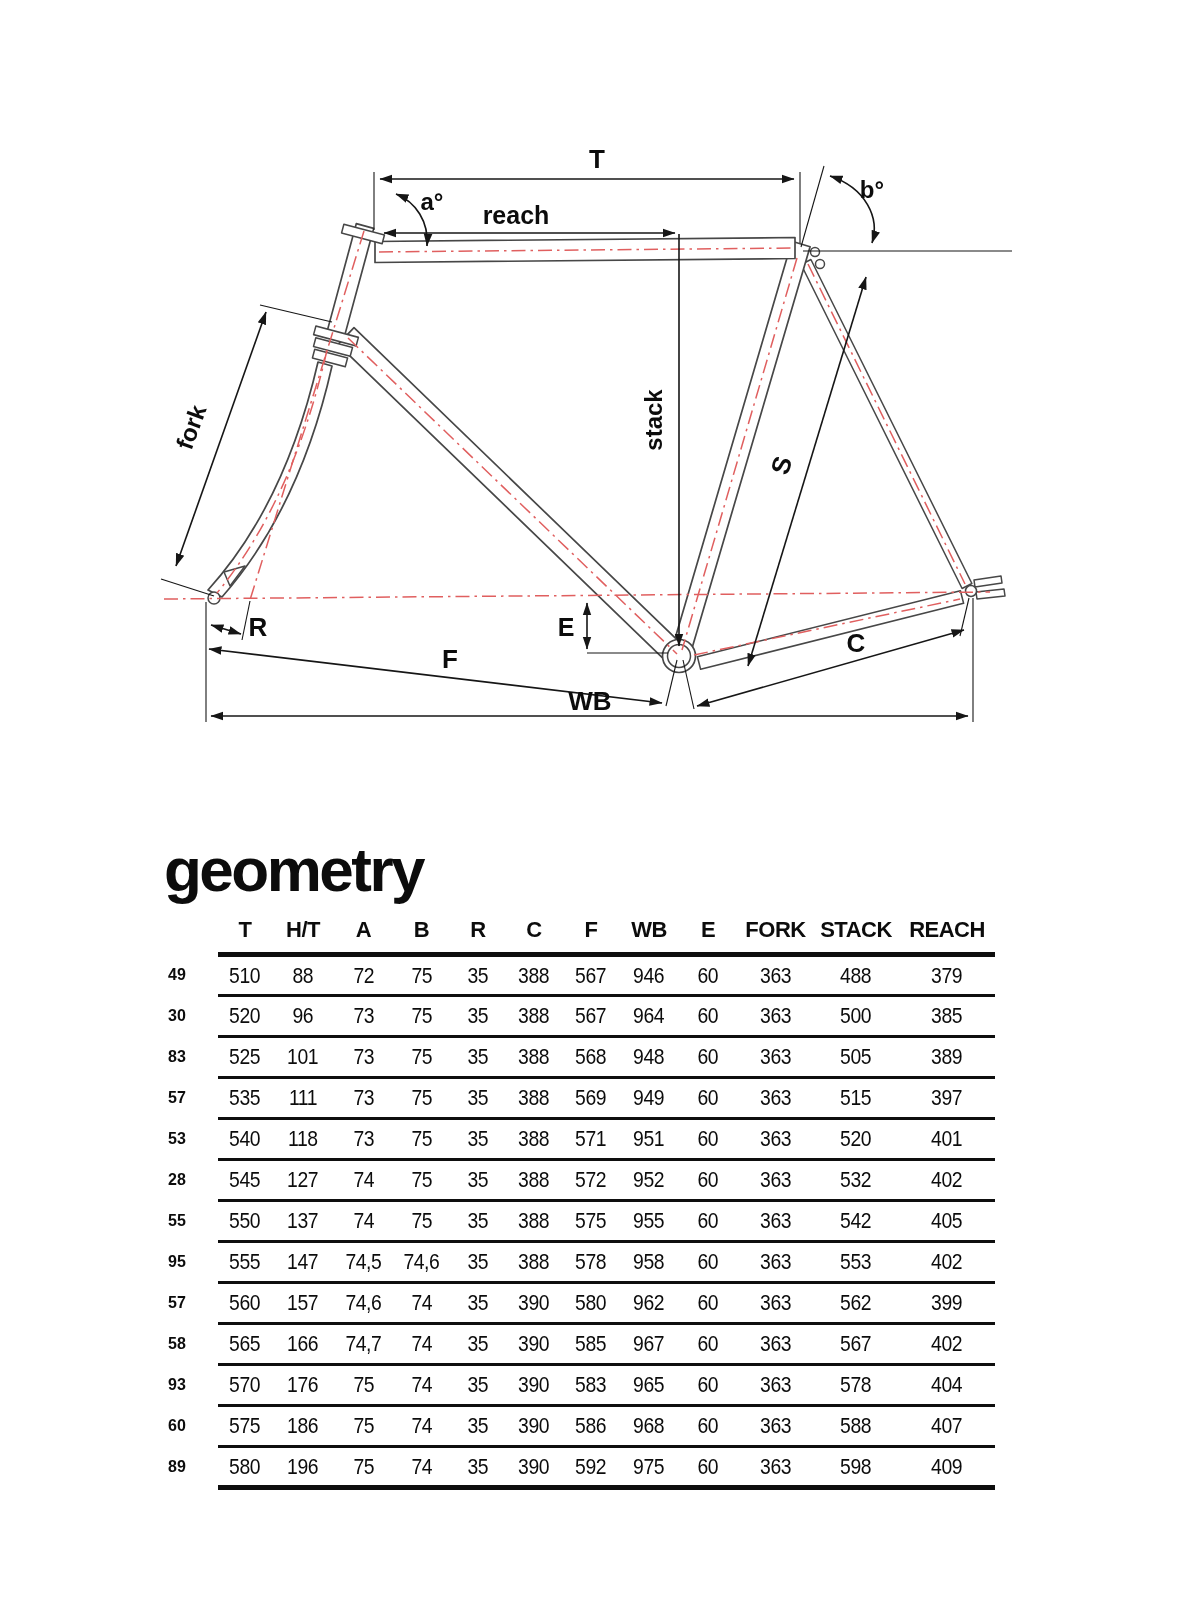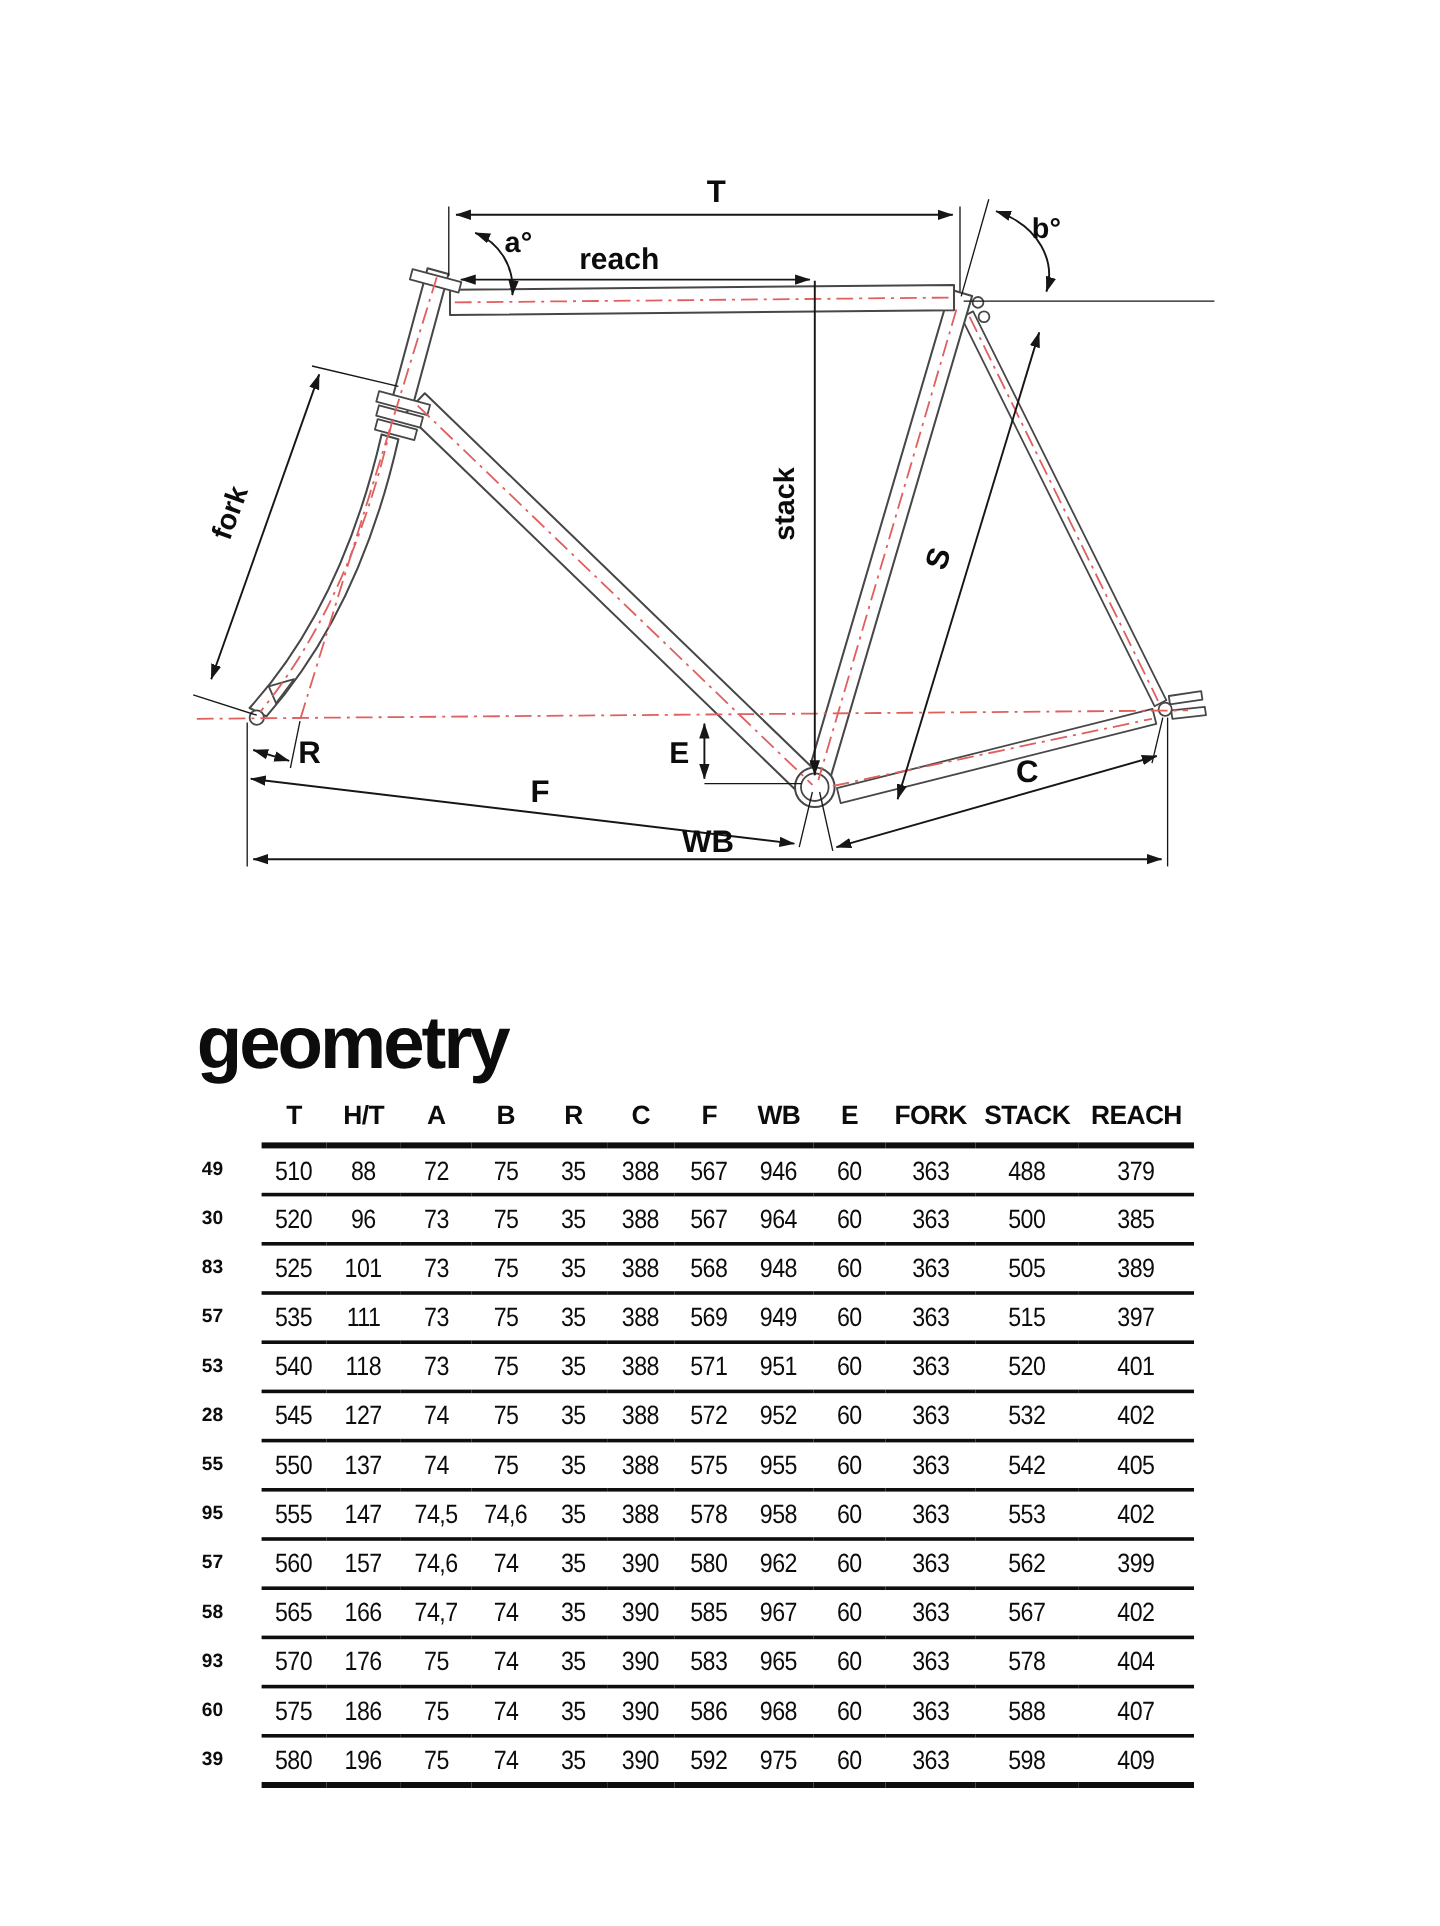--- a/index.html
+++ b/index.html
@@ -364,21 +364,21 @@
         <td><span class="num">35</span></td>
         <td><span class="num">390</span></td>
         <td><span class="num">586</span></td>
         <td><span class="num">968</span></td>
         <td><span class="num">60</span></td>
         <td><span class="num">363</span></td>
         <td><span class="num">588</span></td>
         <td><span class="num">407</span></td>
       </tr>
       <tr>
-        <th class="size-col">39</th>
+        <th class="size-col">89</th>
         <td><span class="num">580</span></td>
         <td><span class="num">196</span></td>
         <td><span class="num">75</span></td>
         <td><span class="num">74</span></td>
         <td><span class="num">35</span></td>
         <td><span class="num">390</span></td>
         <td><span class="num">592</span></td>
         <td><span class="num">975</span></td>
         <td><span class="num">60</span></td>
         <td><span class="num">363</span></td>

